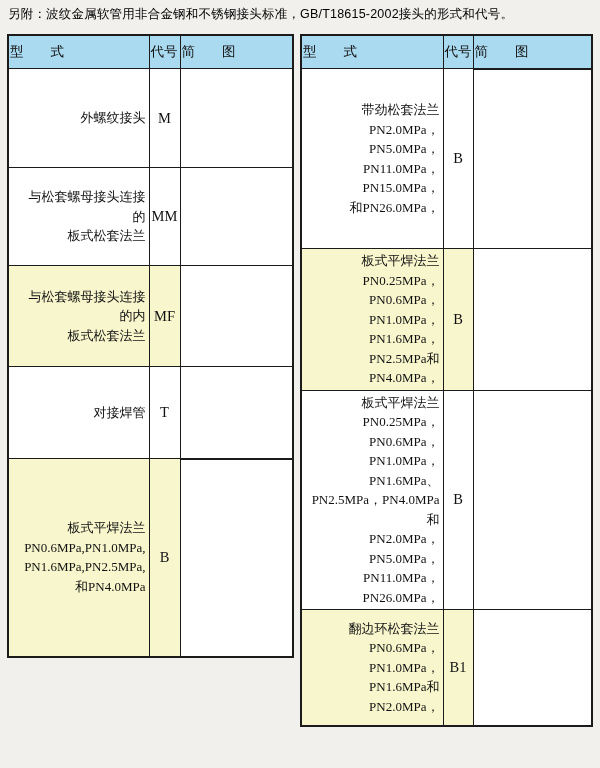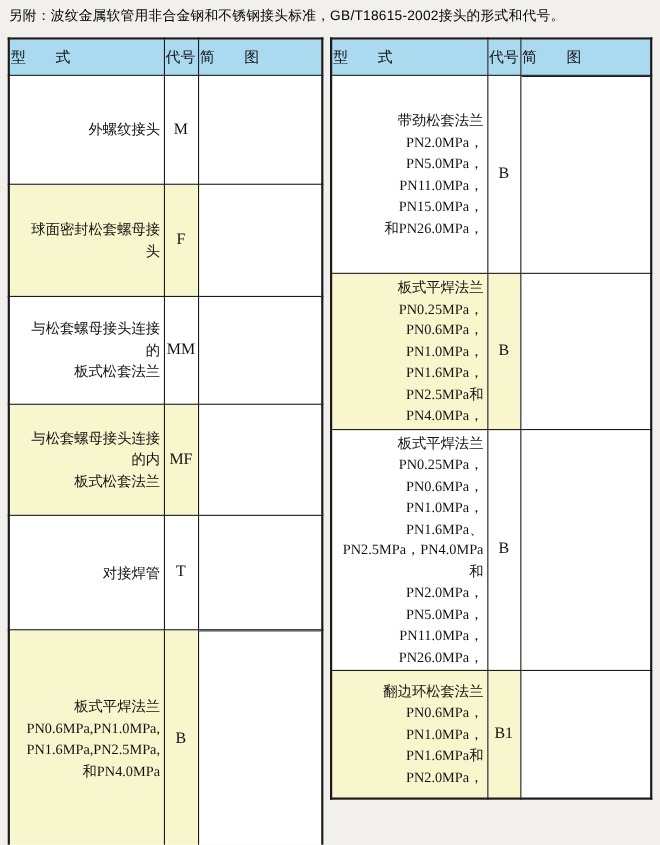--- a/index.html
+++ b/index.html
@@ -78,45 +78,20 @@
                 <rect x="32" y="24" width="28" height="52" fill="none" stroke="#333333" stroke-width="1.3"></rect>
                 <rect x="60" y="20" width="16" height="60" fill="none" stroke="#333333" stroke-width="1.3"></rect>
                 <line x1="60" y1="30" x2="76" y2="30" stroke="#333333" stroke-width="0.9"></line>
                 <line x1="60" y1="70" x2="76" y2="70" stroke="#333333" stroke-width="0.9"></line>
                 <rect x="76" y="31" width="26" height="19" fill="none" stroke="#333333" stroke-width="1.3"></rect>
                 <rect x="76" y="50" width="26" height="19" fill="url(#hp1)" stroke="#333333" stroke-width="1"></rect>
                 <line x1="80" y1="31" x2="80" y2="50" stroke="#333333" stroke-width="0.7"></line>
                 <line x1="85" y1="31" x2="85" y2="50" stroke="#333333" stroke-width="0.7"></line>
                 <line x1="90" y1="31" x2="90" y2="50" stroke="#333333" stroke-width="0.7"></line>
                 <line x1="95" y1="31" x2="95" y2="50" stroke="#333333" stroke-width="0.7"></line>
-              </svg>
-            </div>
-      </div>
-        </td>
-    </tr>
-    <tr style="height:102px" class="hl">
-      <td class="type">球面密封松套螺母接头</td>
-      <td class="code">F</td>
-      <td class="diag">
-          <div class="dwrap">
-        <div class="d">
-              <svg viewBox="0 0 120 100" preserveAspectRatio="xMidYMid meet">
-                <defs>
-                  <pattern id="hp2" width="5" height="5" patternUnits="userSpaceOnUse">
-                    <path d="M0 5 L5 0" stroke="#555" stroke-width="1"></path>
-                  </pattern>
-                </defs>
-                <line x1="3" y1="50" x2="117" y2="50" stroke="#333333" stroke-width="0.7"></line>
-                <path d="M 32 32 H 14 q -5 6 0 12 q 5 6 0 12 q -5 6 0 12 H 32" fill="none" stroke="#333333" stroke-width="1.2"></path>
-                <rect x="32" y="24" width="26" height="52" fill="none" stroke="#333333" stroke-width="1.3"></rect>
-                <rect x="58" y="13" width="38" height="74" fill="none" stroke="#333333" stroke-width="1.3"></rect>
-                <line x1="58" y1="26" x2="96" y2="26" stroke="#333333" stroke-width="0.9"></line>
-                <line x1="58" y1="74" x2="96" y2="74" stroke="#333333" stroke-width="0.9"></line>
-                <path d="M 66 50 q 16 8 10 30" fill="none" stroke="#333333" stroke-width="1"></path>
-                <rect x="74" y="58" width="22" height="29" fill="url(#hp2)" stroke="#333333" stroke-width="1"></rect>
               </svg>
             </div>
       </div>
         </td>
     </tr>
     <tr style="height:98px">
       <td class="type">与松套螺母接头连接的
 板式松套法兰</td>
       <td class="code">MM</td>
       <td class="diag">
@@ -171,21 +146,21 @@
                 <line x1="29" y1="30" x2="29" y2="50" stroke="#333333" stroke-width="0.7"></line>
                 <line x1="34" y1="30" x2="34" y2="50" stroke="#333333" stroke-width="0.7"></line>
                 <rect x="40" y="13" width="56" height="74" fill="none" stroke="#333333" stroke-width="1.3"></rect>
                 <line x1="64" y1="13" x2="64" y2="87" stroke="#333333" stroke-width="0.8"></line>
                 <rect x="40" y="54" width="56" height="33" fill="url(#hp4)" stroke="#333333" stroke-width="1"></rect>
               </svg>
             </div>
       </div>
         </td>
     </tr>
-    <tr style="height:104px">
+    <tr style="height:92px">
       <td class="type">对接焊管</td>
       <td class="code">T</td>
       <td class="diag">
           <div class="dwrap">
         <div class="d">
               <svg viewBox="0 0 120 100" preserveAspectRatio="xMidYMid meet">
                 <defs>
                   <pattern id="hp5" width="5" height="5" patternUnits="userSpaceOnUse">
                     <path d="M0 5 L5 0" stroke="#555" stroke-width="1"></path>
                   </pattern>

